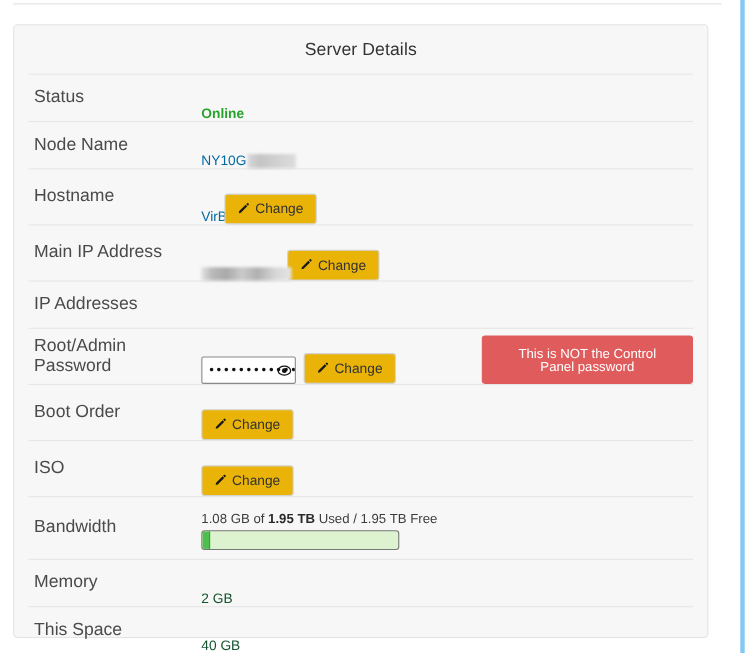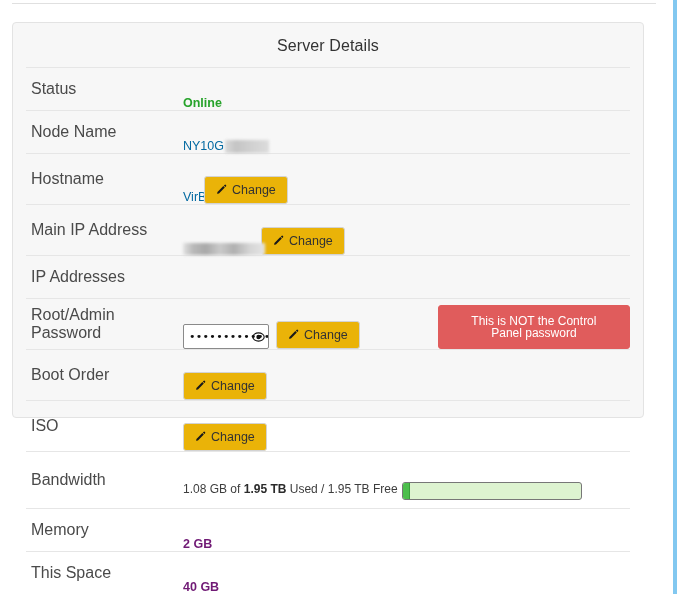--- a/index.html
+++ b/index.html
@@ -33,21 +33,21 @@
     width: 4px;
     height: 594px;
     background: #82c8f0;
   }
 
   .panel {
     position: absolute;
     top: 22px;
     left: 12px;
     width: 632px;
-    height: 396px;
+    height: 558px;
     background: #f7f7f7;
     border: 1px solid #e3e3e3;
     border-radius: 4px;
     box-sizing: border-box;
   }
 
   .panel-title {
     text-align: center;
     font-size: 16px;
     color: #333333;
@@ -88,23 +88,23 @@
     min-height: 42px;
   }
 
   .status-online {
     color: #27a32b;
     font-weight: bold;
     font-size: 12.5px;
   }
 
   .val-bold {
-    font-weight: bold;
-    font-size: 12.5px;
-    color: #701a75;
+    font-weight: normal;
+    font-size: 12.5px;
+    color: #14532d;
   }
 
   .plain-text {
     font-size: 12.5px;
     color: #0369a1;
   }
 
   
   .redact {
     display: inline-block;
@@ -191,21 +191,21 @@
     transform: translateY(-50%);
     width: 13px;
     height: 13px;
   }
 
   .ml8 { margin-left: 7px; }
 
   
   .bw-block {
     display: flex;
-    flex-direction: row;
+    flex-direction: column;
     gap: 4px;
     padding: 8px 0;
   }
   .bw-text {
     font-size: 12px;
     color: #3d3d3d;
   }
   .bw-text b { font-weight: bold; color: #2b2b2b; }
   .bw-bar {
     width: 180px;

